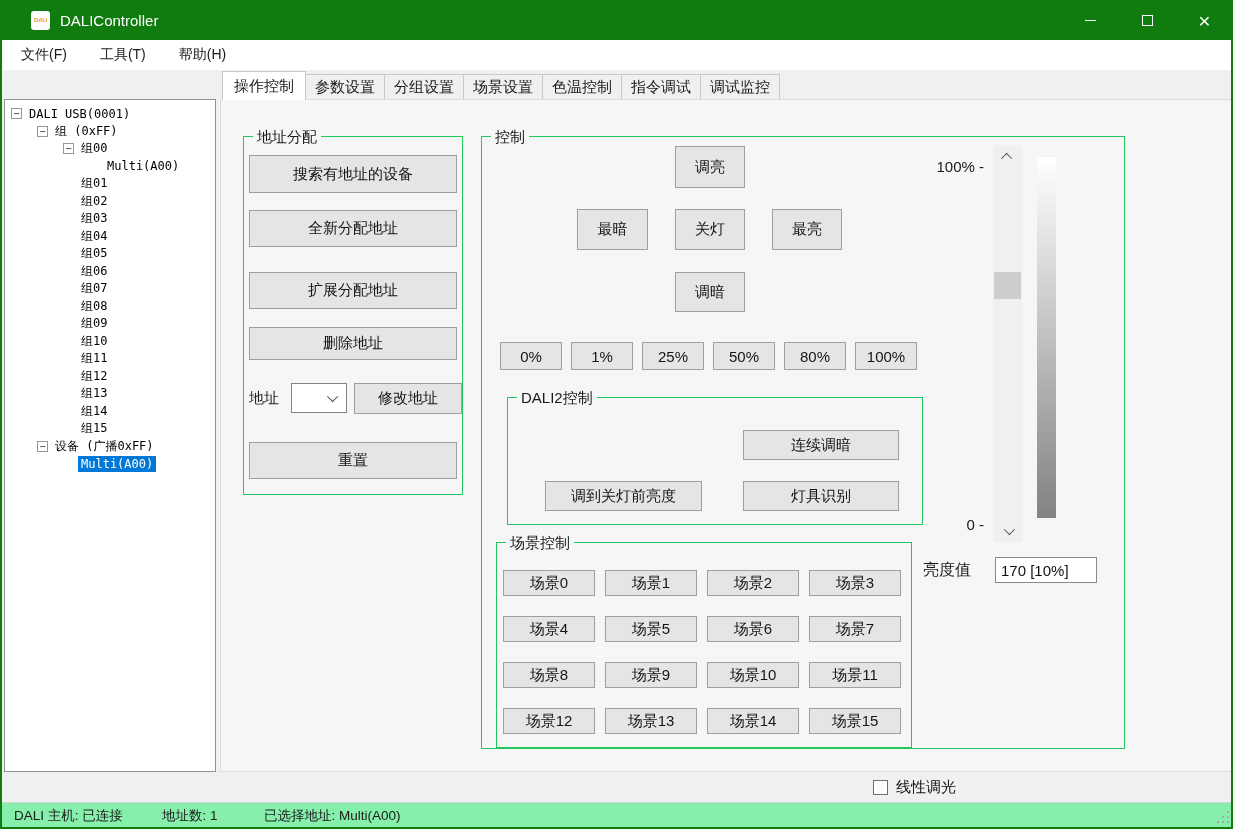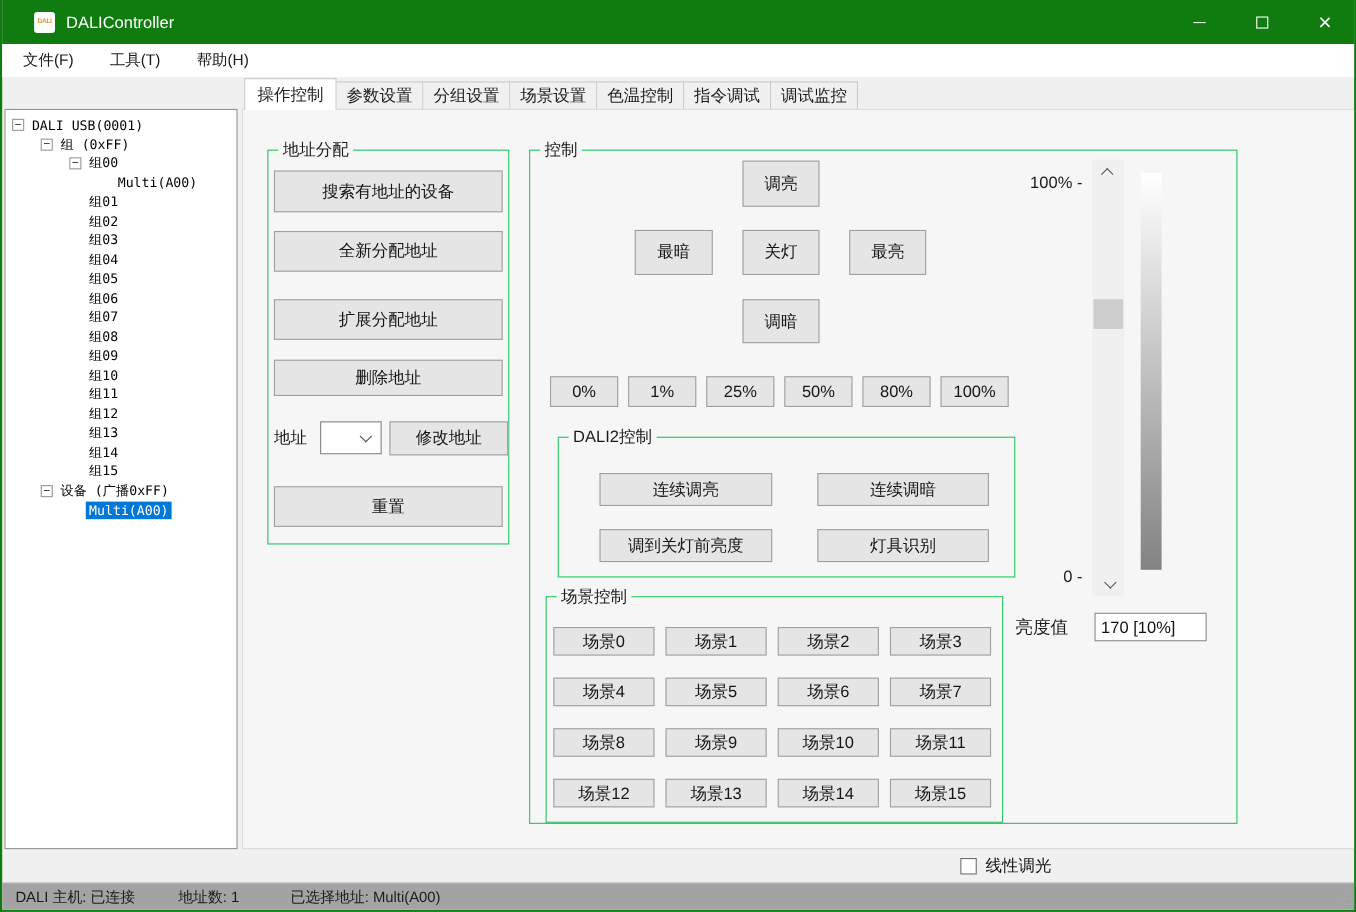--- a/index.html
+++ b/index.html
@@ -80,21 +80,21 @@
   .arr-down .chev { transform:rotate(225deg) translateY(2px); }
   .scroll-thumb { position:absolute; left:1px; top:127px; width:27px; height:27px; background:#cdcdcd; }
   .gradient-bar { position:absolute; left:555px; top:20px; width:19px; height:361px; background:linear-gradient(#ffffff,#828282); }
   .bright-label { position:absolute; left:441px; top:423px; font-size:16px; color:#1a1a1a; }
   .bright-value { position:absolute; left:513px; top:420px; width:102px; height:26px; background:#fff; border:1px solid #8a8a8a; font-size:15px; color:#111; display:flex; align-items:center; padding-left:5px; }
   
   .linear-check { position:absolute; left:871px; top:778px; display:flex; align-items:center; gap:8px; }
   .checkbox { width:15px; height:15px; background:#fff; border:1px solid #6e6e6e; }
   .linear-check span.cb-label { font-size:15px; color:#111; }
   
-  .statusbar { position:absolute; left:-2px; top:802px; width:1233px; height:25px; background:#a3a3a3; border-top:1px solid #d2d2d2; }
+  .statusbar { position:absolute; left:-2px; top:802px; width:1233px; height:25px; background:#86efac; border-top:1px solid #d2d2d2; }
   .statusbar .st-item { position:absolute; top:4px; font-size:13.5px; color:#1b1b1b; white-space:nowrap; }
   .st-0 { left:14px; } .st-1 { left:162px; } .st-2 { left:264px; }
   .resize-grip { position:absolute; right:4px; bottom:4px; width:13px; height:13px; }
   .resize-grip i { position:absolute; width:2px; height:2px; background:#a8a8a8; }
   .g1{right:0;bottom:0;} .g2{right:5px;bottom:0;} .g3{right:10px;bottom:0;}
   .g4{right:0;bottom:5px;} .g5{right:5px;bottom:5px;} .g6{right:0;bottom:10px;}
 </style>
 </head>
 <body>
 
@@ -249,21 +249,20 @@
           <div class="btn pct">0%</div>
           <div class="btn pct">1%</div>
           <div class="btn pct">25%</div>
           <div class="btn pct">50%</div>
           <div class="btn pct">80%</div>
           <div class="btn pct">100%</div>
         </div>
 
       <div class="groupbox dali2-group">
         <span class="gb-label">DALI2控制</span>
-        <div class="btn d2-b0">连续调亮</div>
         <div class="btn d2-b1">连续调暗</div>
         <div class="btn d2-b2">调到关灯前亮度</div>
         <div class="btn d2-b3">灯具识别</div>
       </div>
 
       <div class="groupbox scene-group">
         <span class="gb-label">场景控制</span>
         <div class="scene-grid" id="scene-grid">
             <div class="btn scene">场景0</div>
             <div class="btn scene">场景1</div>

